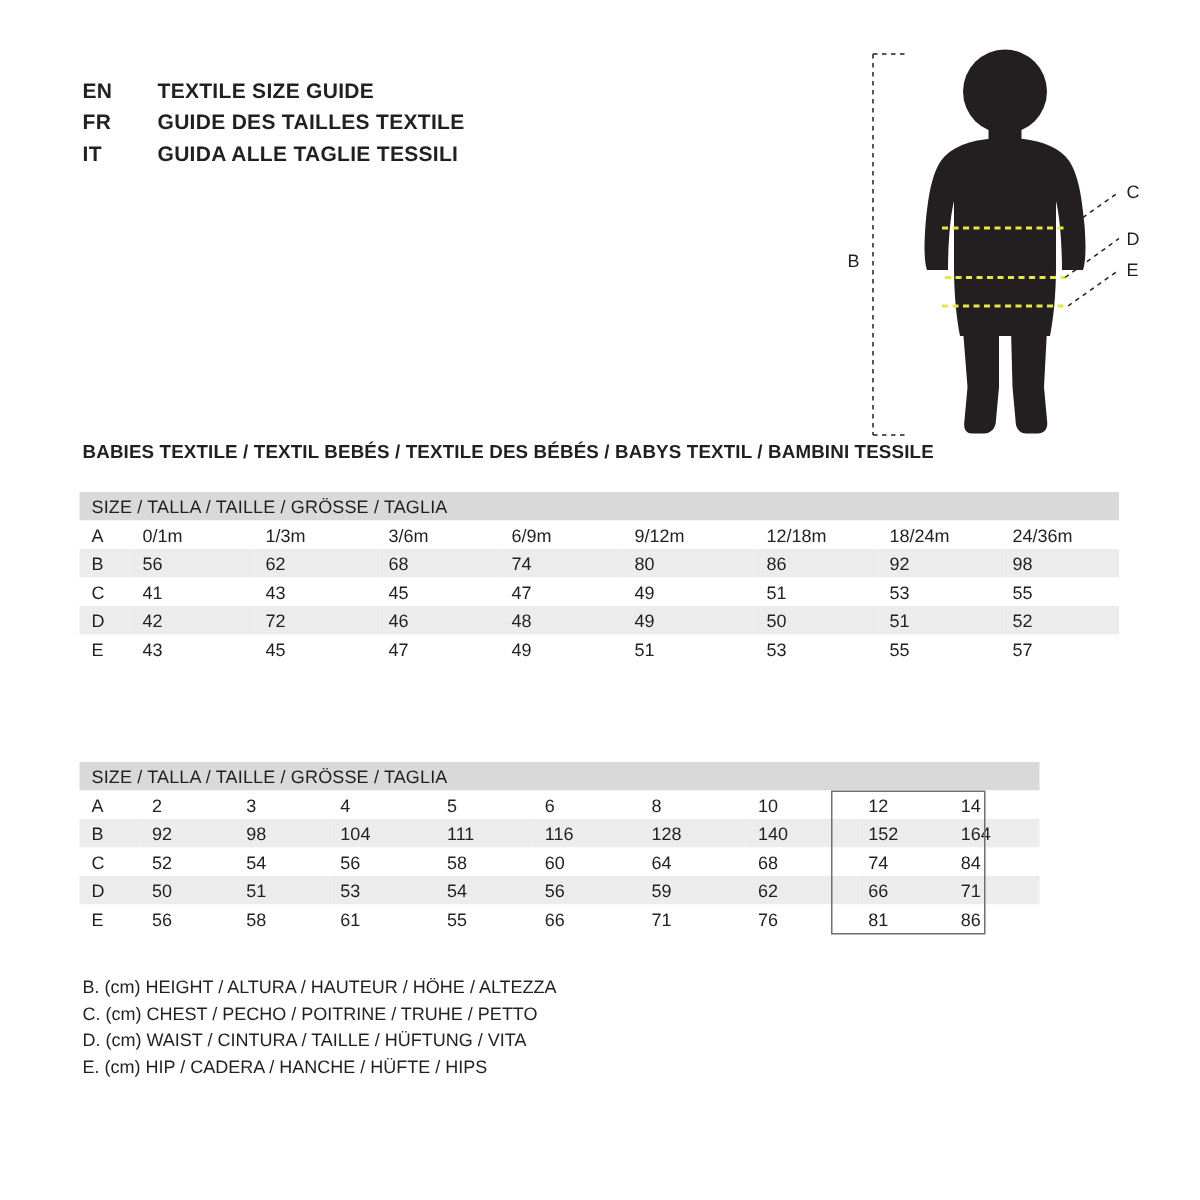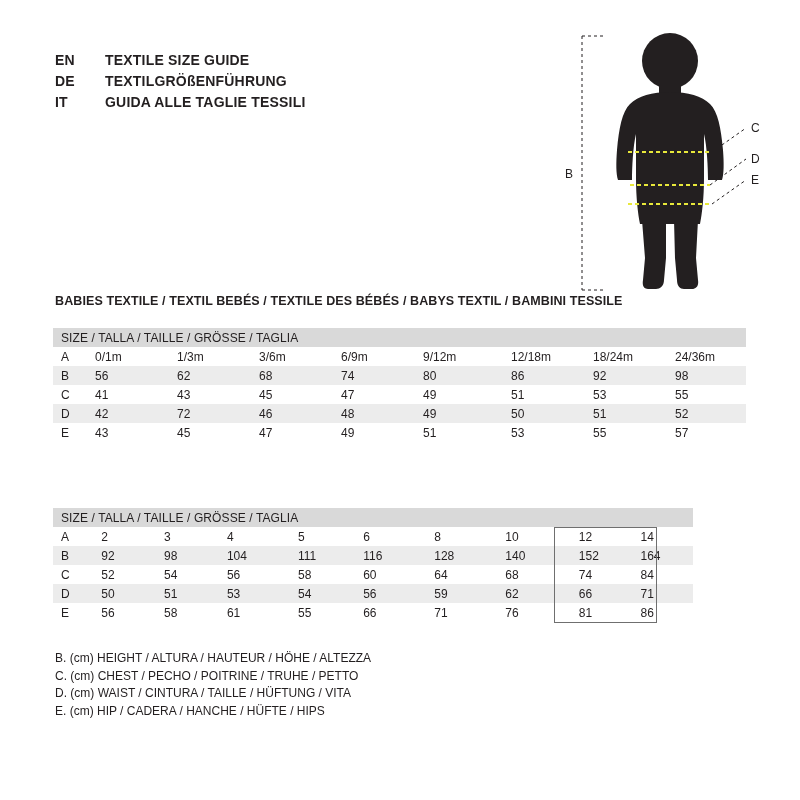--- a/index.html
+++ b/index.html
@@ -86,22 +86,22 @@
 <body>
 
 <div class="page">
 
   <div class="lang-block">
     <div class="lang-row">
       <span class="lang-code">EN</span>
       <span class="lang-text">TEXTILE SIZE GUIDE</span>
     </div>
     <div class="lang-row">
-      <span class="lang-code">DE</span>
-      <span class="lang-text">TEXTILGRÖßENFÜHRUNG</span>
+      <span class="lang-code">FR</span>
+      <span class="lang-text">GUIDE DES TAILLES TEXTILE</span>
     </div>
     <div class="lang-row">
       <span class="lang-code">IT</span>
       <span class="lang-text">GUIDA ALLE TAGLIE TESSILI</span>
     </div>
   </div>
 
   <div class="figure">
     <svg class="fig-svg" width="230" height="265" viewBox="0 0 230 265" xmlns="http://www.w3.org/2000/svg">
 

